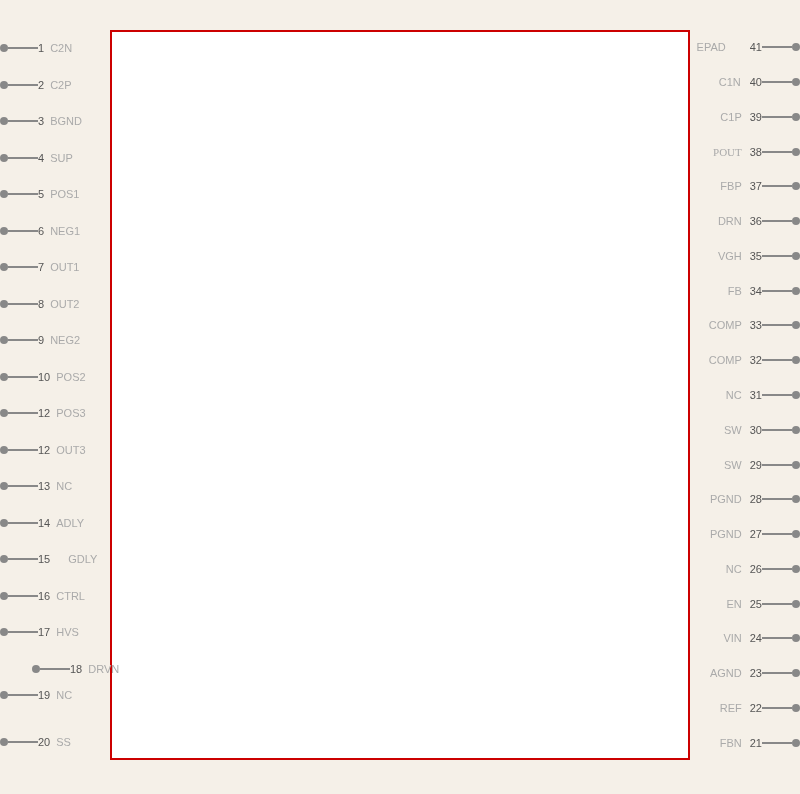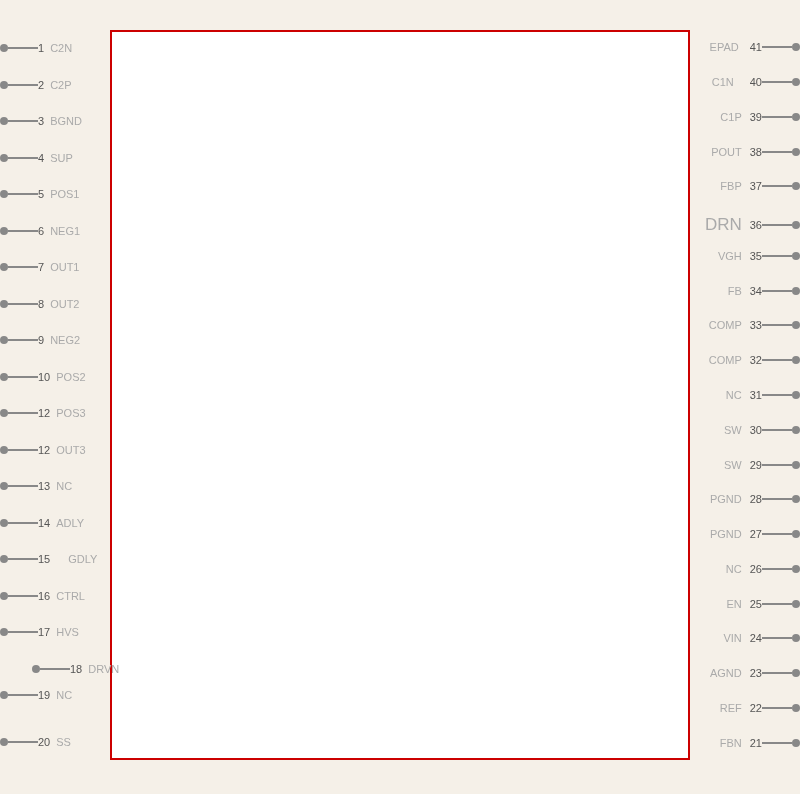--- a/index.html
+++ b/index.html
@@ -204,51 +204,51 @@
     <div class="pin pin-left" style="position: absolute; left: 0px; top: 735.75px; display: flex; align-items: center;">
     <span class="pin-dot"></span>
     <span class="pin-line" style="width:30px;height:2px;background:#888;display:inline-block;"></span>
     <span class="pin-num" style="font-size:11px;color:#555;margin-right:4px;">20</span>
     <span class="pin-label" style="font-size:11px;color:#aaa;margin-left:2px;">SS</span>
   </div>
     <div class="pin pin-right" style="position: absolute; right: 0px; top: 41.381px; display: flex; flex-direction: row-reverse; align-items: center;">
     <span class="pin-dot" style="width:8px;height:8px;border-radius:50%;background:#888;flex-shrink:0;"></span>
     <span style="width:30px;height:2px;background:#888;display:inline-block;flex-shrink:0;"></span>
     <span style="font-size:11px;color:#555;margin-left:4px;">41</span>
-    <span style="font-size:11px;color:#aaa;margin-right:7px;">EPAD</span>
+    <span style="font-size:11px;color:#aaa;margin-right:20px;">EPAD</span>
   </div>
     <div class="pin pin-right" style="position: absolute; right: 0px; top: 76.1429px; display: flex; flex-direction: row-reverse; align-items: center;">
     <span class="pin-dot" style="width:8px;height:8px;border-radius:50%;background:#888;flex-shrink:0;"></span>
     <span style="width:30px;height:2px;background:#888;display:inline-block;flex-shrink:0;"></span>
-    <span style="font-size:11px;color:#555;margin-left:12px;">40</span>
+    <span style="font-size:11px;color:#555;margin-left:5px;">40</span>
     <span style="font-size:11px;color:#aaa;margin-right:4px;">C1N</span>
   </div>
     <div class="pin pin-right" style="position: absolute; right: 0px; top: 110.905px; display: flex; flex-direction: row-reverse; align-items: center;">
     <span class="pin-dot" style="width:8px;height:8px;border-radius:50%;background:#888;flex-shrink:0;"></span>
     <span style="width:30px;height:2px;background:#888;display:inline-block;flex-shrink:0;"></span>
     <span style="font-size:11px;color:#555;margin-left:4px;">39</span>
     <span style="font-size:11px;color:#aaa;margin-right:4px;">C1P</span>
   </div>
     <div class="pin pin-right" style="position: absolute; right: 0px; top: 145.667px; display: flex; flex-direction: row-reverse; align-items: center;">
     <span class="pin-dot" style="width:8px;height:8px;border-radius:50%;background:#888;flex-shrink:0;"></span>
     <span style="width:30px;height:2px;background:#888;display:inline-block;flex-shrink:0;"></span>
     <span style="font-size:11px;color:#555;margin-left:4px;">38</span>
-    <span style="font-size:11px;color:#aaa;margin-right:4px;">POUT</span>
+    <span style="font-size:11px;color:#aaa;margin-right:4px;font-family:Liberation Serif, serif;">POUT</span>
   </div>
     <div class="pin pin-right" style="position: absolute; right: 0px; top: 180.429px; display: flex; flex-direction: row-reverse; align-items: center;">
     <span class="pin-dot" style="width:8px;height:8px;border-radius:50%;background:#888;flex-shrink:0;"></span>
     <span style="width:30px;height:2px;background:#888;display:inline-block;flex-shrink:0;"></span>
     <span style="font-size:11px;color:#555;margin-left:4px;">37</span>
     <span style="font-size:11px;color:#aaa;margin-right:4px;">FBP</span>
   </div>
     <div class="pin pin-right" style="position: absolute; right: 0px; top: 215.19px; display: flex; flex-direction: row-reverse; align-items: center;">
     <span class="pin-dot" style="width:8px;height:8px;border-radius:50%;background:#888;flex-shrink:0;"></span>
     <span style="width:30px;height:2px;background:#888;display:inline-block;flex-shrink:0;"></span>
     <span style="font-size:11px;color:#555;margin-left:4px;">36</span>
-    <span style="font-size:17px;color:#aaa;margin-right:4px;">DRN</span>
+    <span style="font-size:11px;color:#aaa;margin-right:4px;">DRN</span>
   </div>
     <div class="pin pin-right" style="position: absolute; right: 0px; top: 249.952px; display: flex; flex-direction: row-reverse; align-items: center;">
     <span class="pin-dot" style="width:8px;height:8px;border-radius:50%;background:#888;flex-shrink:0;"></span>
     <span style="width:30px;height:2px;background:#888;display:inline-block;flex-shrink:0;"></span>
     <span style="font-size:11px;color:#555;margin-left:4px;">35</span>
     <span style="font-size:11px;color:#aaa;margin-right:4px;">VGH</span>
   </div>
     <div class="pin pin-right" style="position: absolute; right: 0px; top: 284.714px; display: flex; flex-direction: row-reverse; align-items: center;">
     <span class="pin-dot" style="width:8px;height:8px;border-radius:50%;background:#888;flex-shrink:0;"></span>
     <span style="width:30px;height:2px;background:#888;display:inline-block;flex-shrink:0;"></span>

